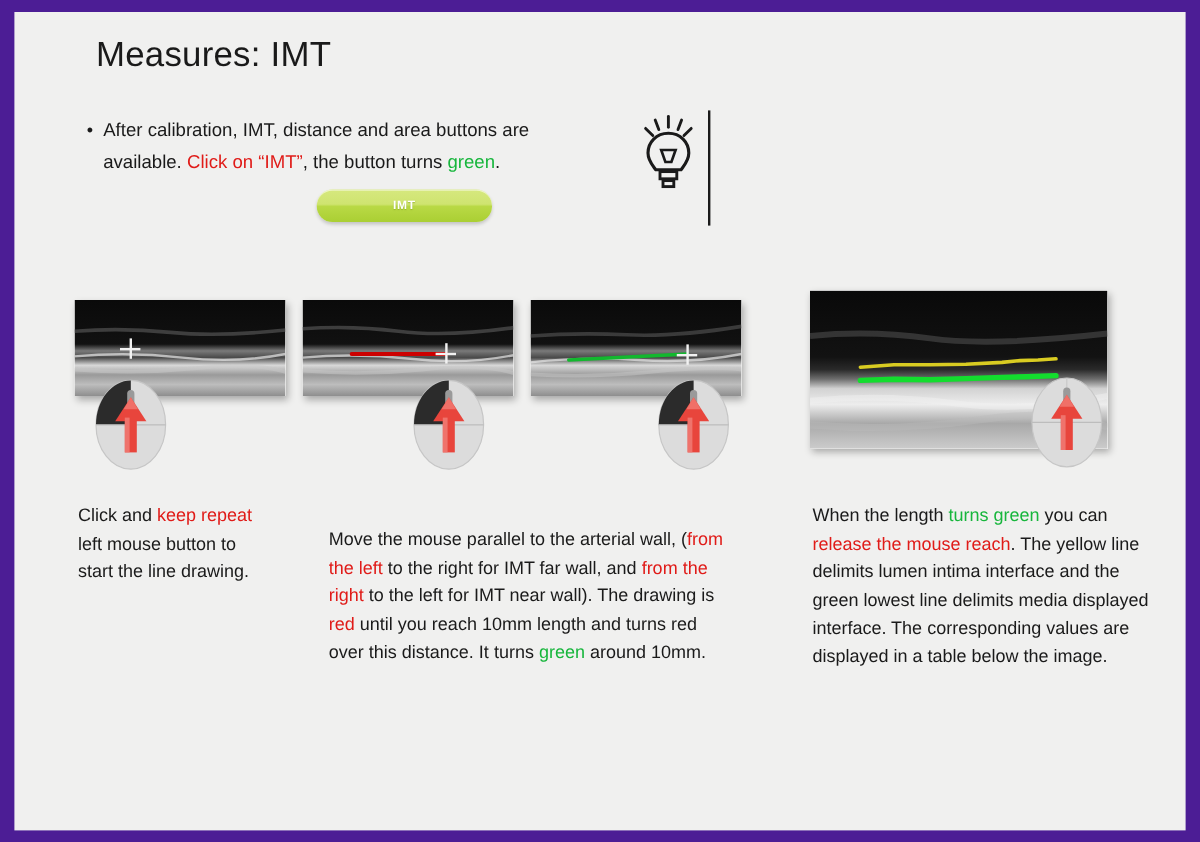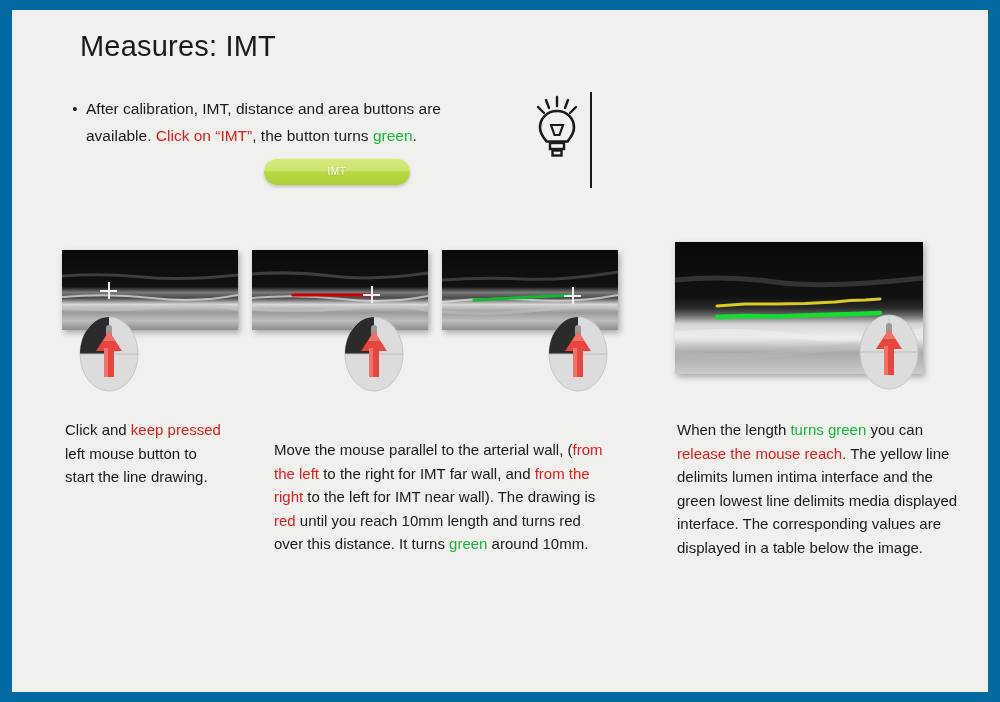--- a/index.html
+++ b/index.html
@@ -8,21 +8,21 @@
   }
   body {
     width: 1000px; height: 702px;
     overflow: hidden;
     font-family: "Liberation Sans", sans-serif;
   }
   .frame {
     position: absolute;
     left: 0; top: 0;
     width: 1000px; height: 702px;
-    background: #0369a1;
+    background: #4c1d95;
   }
   .slide {
     position: absolute;
     left: 12px; top: 10px;
     width: 976px; height: 682px;
     background: #f0f0ef;
   }
 
   
   .title {
@@ -65,21 +65,21 @@
     width: 146px; height: 27px;
     border-radius: 13px;
     background: linear-gradient(to bottom, #d6e87e 0%, #cfe470 45%, #b9d945 52%, #aacf33 100%);
     box-shadow: 0 2px 3px rgba(0,0,0,0.18), inset 0 1px 0 rgba(255,255,255,0.55);
     display: flex;
     align-items: center;
     justify-content: center;
   }
   .imt-button-label {
     font-size: 10px;
-    font-weight: normal;
+    font-weight: bold;
     color: #ffffff;
     letter-spacing: 0.6px;
     text-shadow: 0 1px 1px rgba(120,150,20,0.55);
   }
 
   
   .tip {
     position: absolute;
     left: 518px; top: 82px;
     display: flex;
@@ -299,20 +299,20 @@
         <rect x="28" y="10" width="6" height="18" rx="3" fill="#9a9a9a"></rect>
         <g>
           <rect x="26" y="33" width="10" height="29" fill="#e8453c"></rect>
           <polygon points="31,16 44,36 18,36" fill="#e8453c"></polygon>
           <rect x="26" y="33" width="4" height="29" fill="#f07b74" opacity="0.85"></rect>
           <polygon points="31,16 37,26 25,26" fill="#f58d86" opacity="0.6"></polygon>
         </g>
       </svg>
     </div>
 
-    <div class="caption cap1"><span>Click and </span><span class="red">keep pressed</span><span> left mouse button to start the line drawing.</span></div>
+    <div class="caption cap1"><span>Click and </span><span class="red">keep repeat</span><span> left mouse button to start the line drawing.</span></div>
 
     <div class="caption cap2"><span>Move the mouse parallel to the arterial wall, (</span><span class="red">from the left</span><span> to the right for IMT far wall, and </span><span class="red">from the right</span><span> to the left for IMT near wall). The drawing is </span><span class="red">red</span><span> until you reach 10mm length and turns red over this distance. It turns </span><span class="green">green</span><span> around 10mm.</span></div>
 
     <div class="caption cap3"><span>When the length </span><span class="green">turns green</span><span> you can </span><span class="red">release the mouse reach</span><span>. The yellow line delimits lumen intima interface and the green lowest line delimits media displayed interface. The corresponding values are displayed in a table below the image.</span></div>
 
   </div>
 </div>
 
 </body></html>

